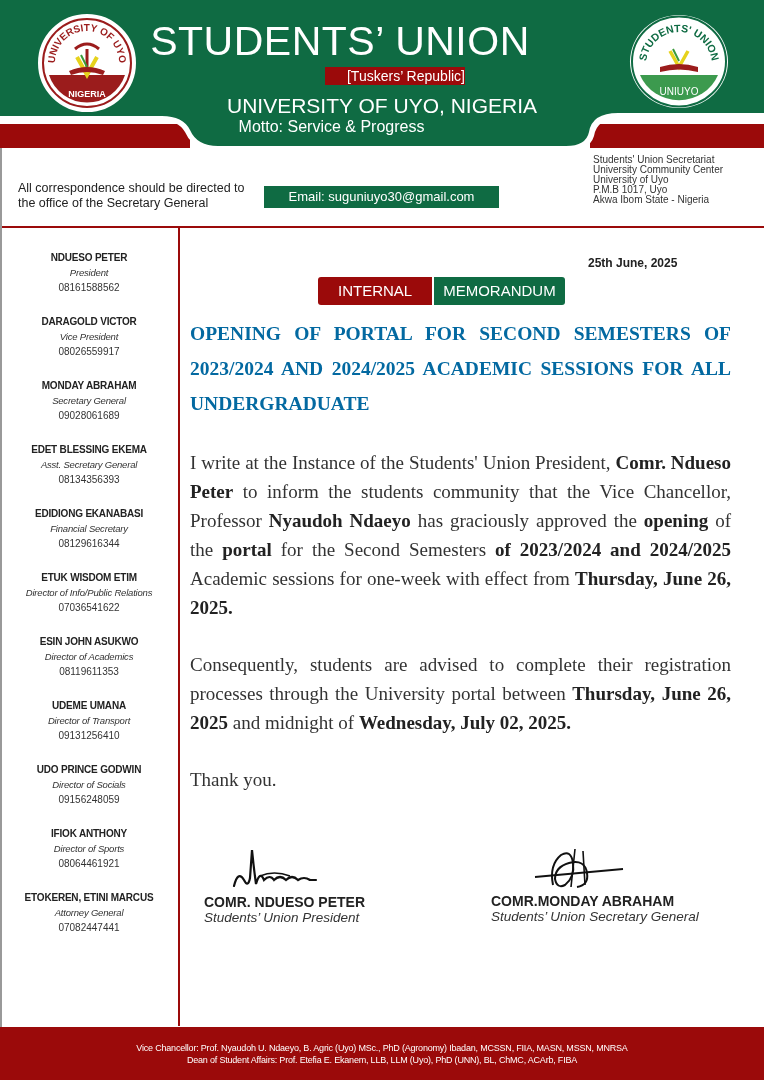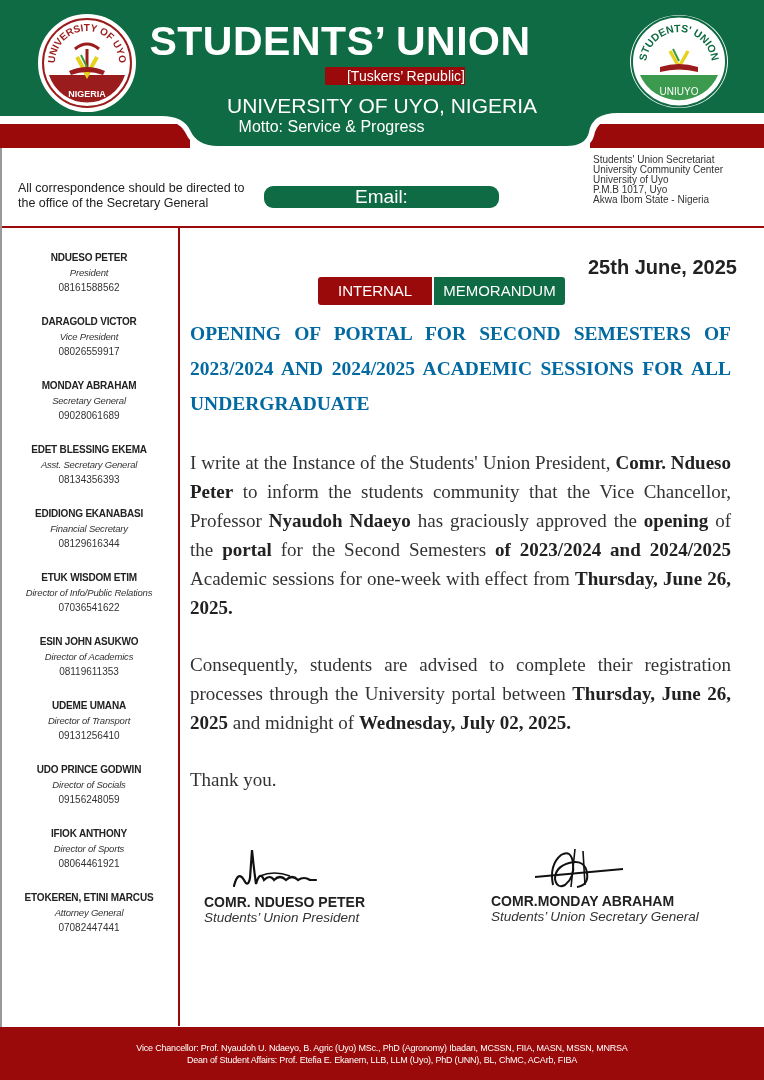--- a/index.html
+++ b/index.html
@@ -10,47 +10,47 @@
   .hdr-red-left { position: absolute; left: 0; top: 124px; width: 190px; height: 24px; background: #9b0a0a; }
   .hdr-red-right { position: absolute; left: 590px; top: 124px; width: 174px; height: 24px; background: #9b0a0a; }
   .hdr-green { position: absolute; left: 0; top: 0; width: 764px; height: 148px; }
   .hdr-green svg { position: absolute; left: 0; top: 0; }
 
   .logo { position: absolute; border-radius: 50%; background: #fff; }
   .logo-uniuyo { left: 38px; top: 14px; width: 98px; height: 98px; border: 3px solid #fff; }
   .logo-su { left: 630px; top: 15px; width: 98px; height: 93px; }
 
   .title-main { position: absolute; left: 0; width: 680px; top: 18px; text-align: center;
-    font-weight: bold; font-size: 41px; color: #fff; letter-spacing: 0.5px; }
+    font-weight: normal; font-size: 41px; color: #fff; letter-spacing: 0.5px; }
   .tag-republic { position: absolute; left: 325px; top: 67px; width: 140px; height: 18px;
     background: #9b0a0a; color: #fff; font-size: 14px; text-align: right; line-height: 18px; }
   .title-uni { position: absolute; left: 0; width: 764px; top: 94px; text-align: center;
     font-size: 21px; color: #fff; }
   .title-motto { position: absolute; left: 0; width: 663px; top: 118px; text-align: center;
     font-size: 16px; color: #fff; }
 
   
   .corr-text { position: absolute; left: 18px; top: 181px; font-size: 12.5px; line-height: 15px; color: #222; }
   .email-box { position: absolute; left: 264px; top: 186px; width: 235px; height: 22px;
-    background: #0f6b43; color: #fff; font-size: 19px; text-align: center; line-height: 22px; border-radius: 9px; }
+    background: #0f6b43; color: #fff; font-size: 13px; text-align: center; line-height: 22px; }
   .addr { position: absolute; left: 593px; top: 155px; font-size: 10px; line-height: 10px; color: #333; }
 
   .rule-top { position: absolute; left: 0; top: 226px; width: 764px; height: 2px; background: #9b0a0a; }
   .rule-vert { position: absolute; left: 178px; top: 226px; width: 2px; height: 800px; background: #9b0a0a; }
   .left-edge { position: absolute; left: 0; top: 148px; width: 2px; height: 880px; background: #999; }
 
   
   .sidebar { position: absolute; left: 0; top: 250px; width: 178px; }
   .exec { text-align: center; height: 64px; }
   .exec .nm { font-size: 10px; font-weight: bold; color: #222; line-height: 15px; letter-spacing: -0.2px; }
   .exec .rl { font-size: 9.5px; font-style: italic; color: #333; line-height: 15px; letter-spacing: -0.2px; }
   .exec .ph { font-size: 10px; color: #333; line-height: 16px; }
 
   
-  .date { position: absolute; left: 588px; top: 256px; font-size: 20px; font-weight: bold; color: #222; }
+  .date { position: absolute; left: 588px; top: 256px; font-size: 12px; font-weight: bold; color: #222; }
   .memo { position: absolute; left: 318px; top: 277px; height: 28px; display: flex;
     border-radius: 3px; overflow: hidden; font-size: 15px; color: #fff; }
   .memo .m1 { background: #9b0a0a; padding: 0 20px; line-height: 28px; }
   .memo .m2 { background: #0f6b43; padding: 0 9px; line-height: 28px; border-left: 2px solid #fff; }
 
   .subject { position: absolute; left: 190px; top: 316px; width: 541px;
     font-family: "Liberation Serif", serif; font-weight: bold; font-size: 19.5px;
     line-height: 35px; color: #0369a1; text-align: justify; text-align-last: left; }
 
   .body-p { position: absolute; left: 190px; width: 541px;

